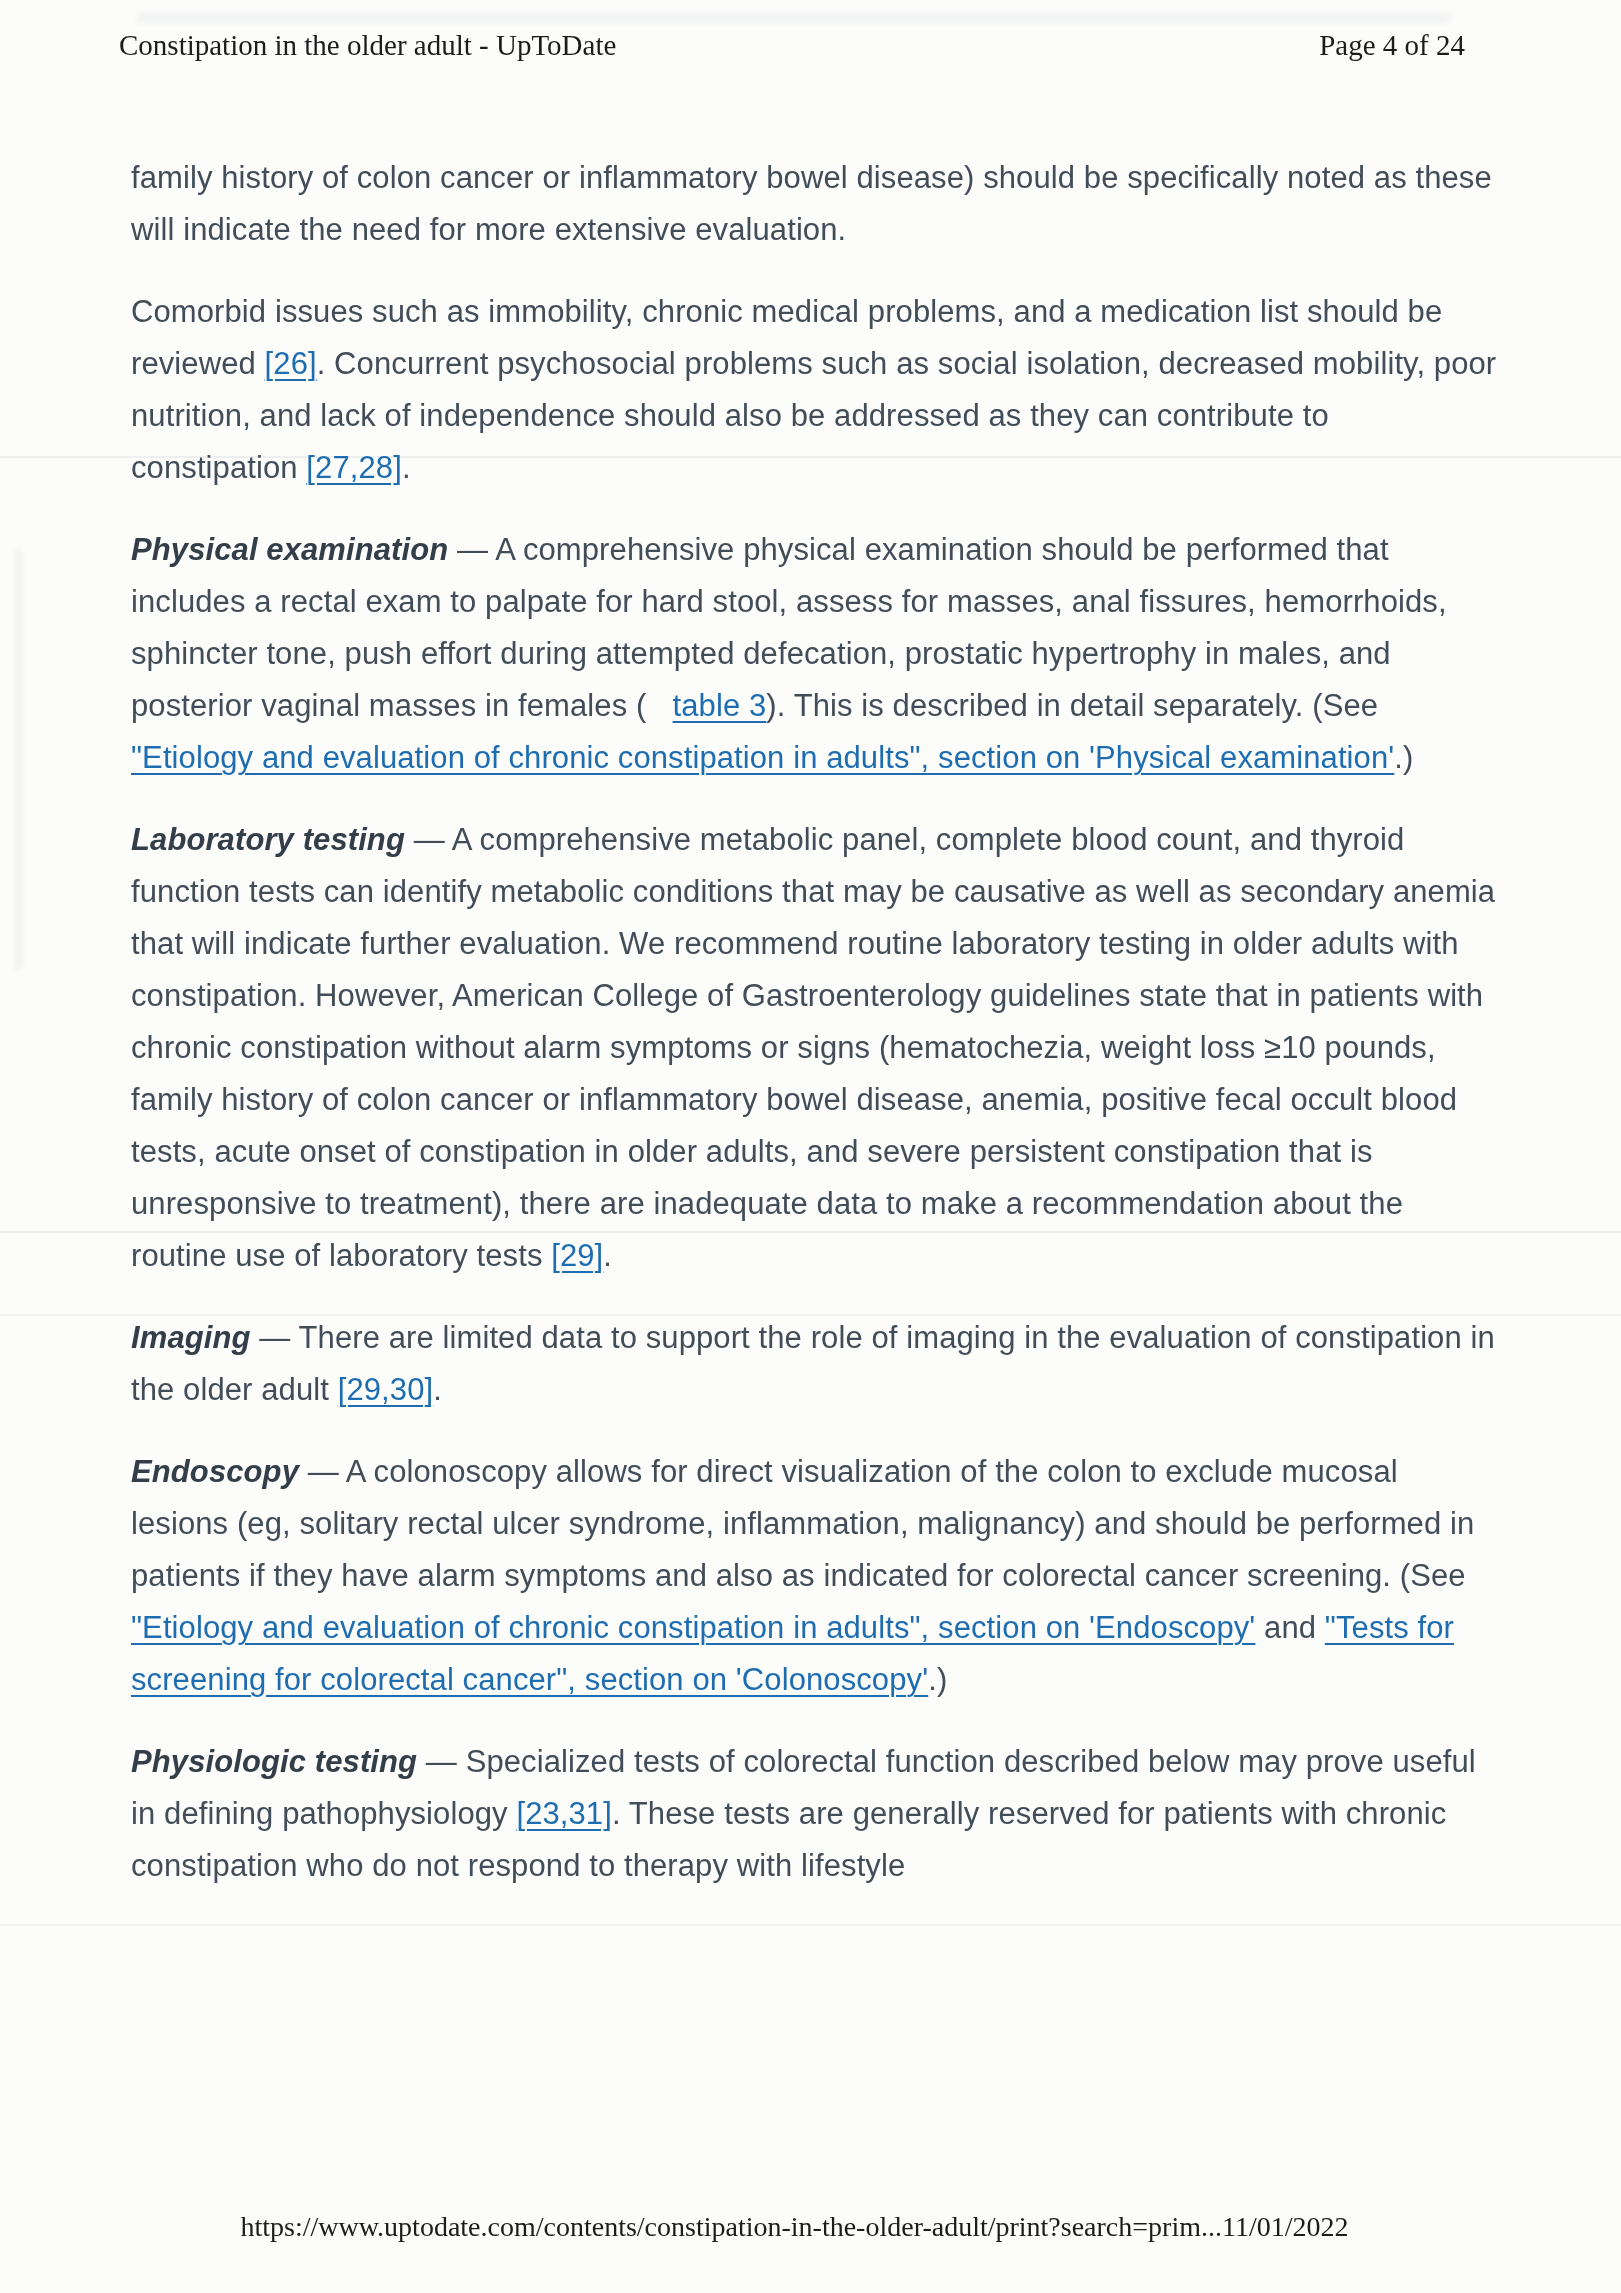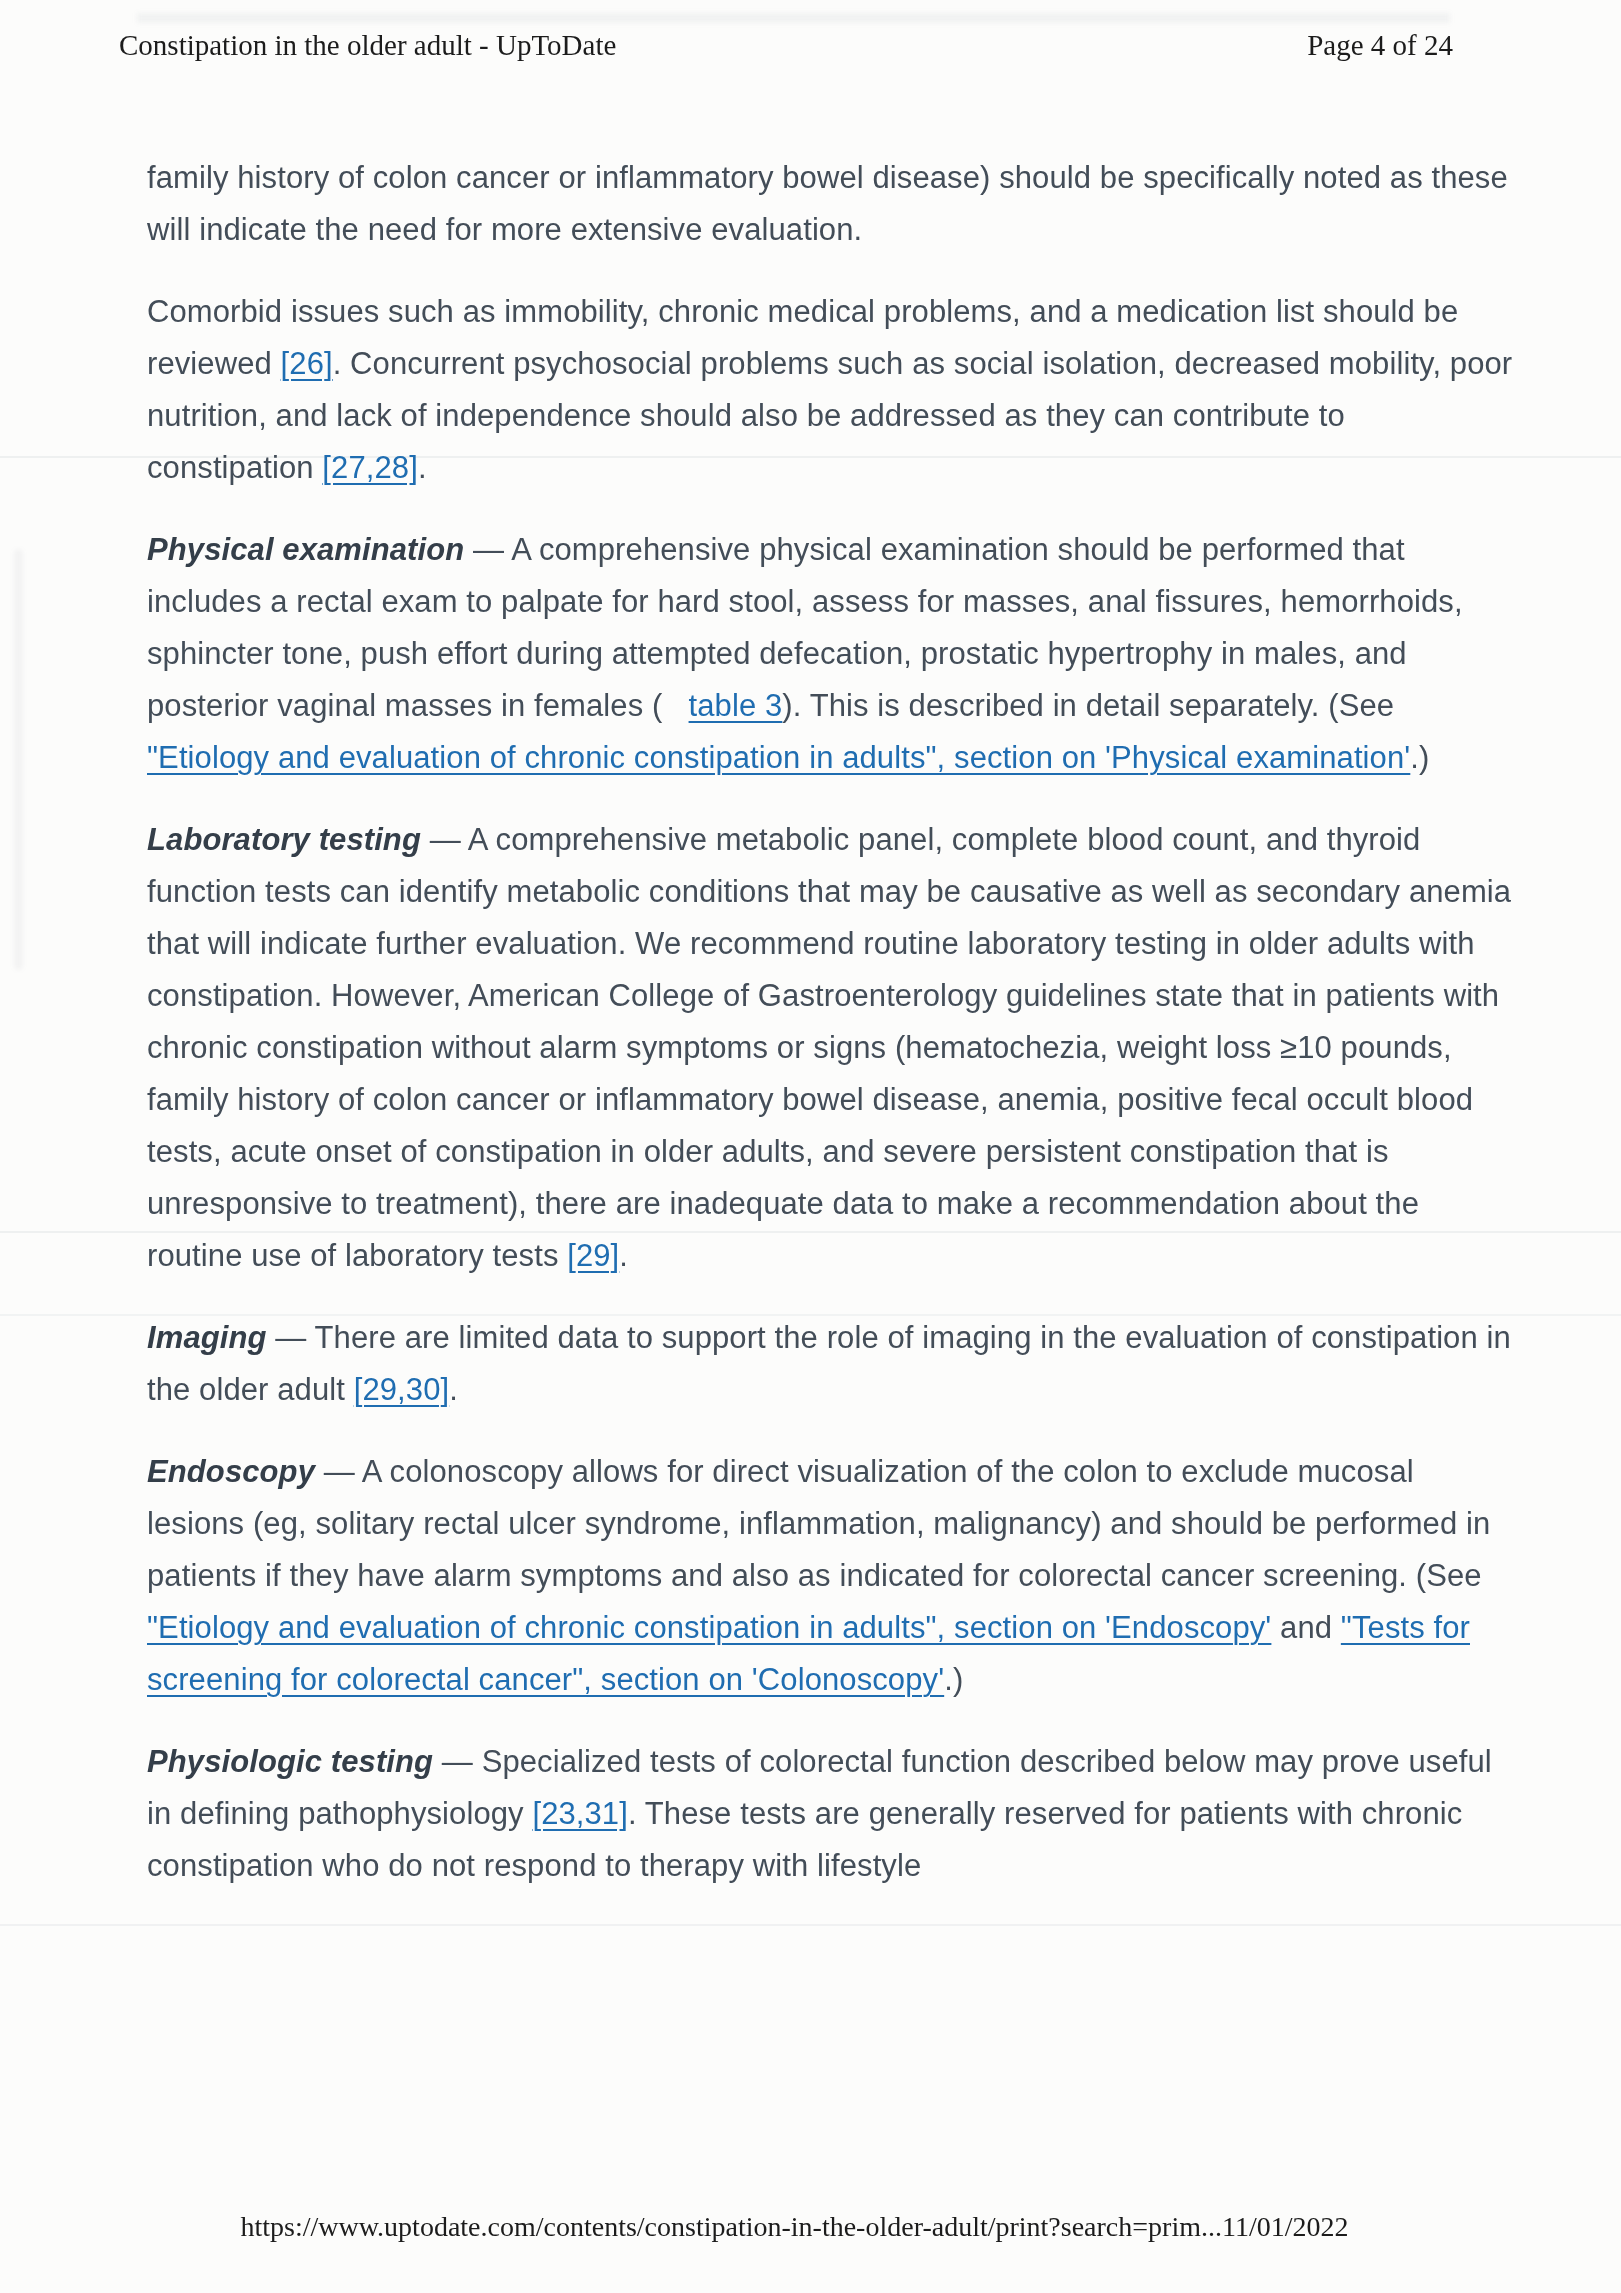--- a/index.html
+++ b/index.html
@@ -8,31 +8,31 @@
     position:relative;
     width:1621px;
     height:2294px;
     margin:0 auto;
     background:#fcfcfb;
     overflow:hidden;
     font-family:"Liberation Sans",sans-serif;
   }
   .hdr{
     position:absolute;
-    top:29px; left:119px; right:168px;
+    top:29px; left:119px; right:156px;
     display:flex;
     justify-content:space-between;
     align-items:baseline;
     font-family:"Liberation Serif",serif;
     font-size:29px;
     color:var(--ink,#1c1c1c);
   }
   .content{
     position:absolute;
-    top:152px; left:147px;
+    top:152px; left:131px;
     width:1370px;
     font-size:31px;
     line-height:52px;
     letter-spacing:0.1px;
     color:var(--body,#434d58);
   }
   p.para{margin:0 0 30px 0;}
   p.para strong{font-weight:bold;color:var(--head,#343e49);font-style:italic;}
   a.lnk{
     color:var(--link,#1f6db1);

